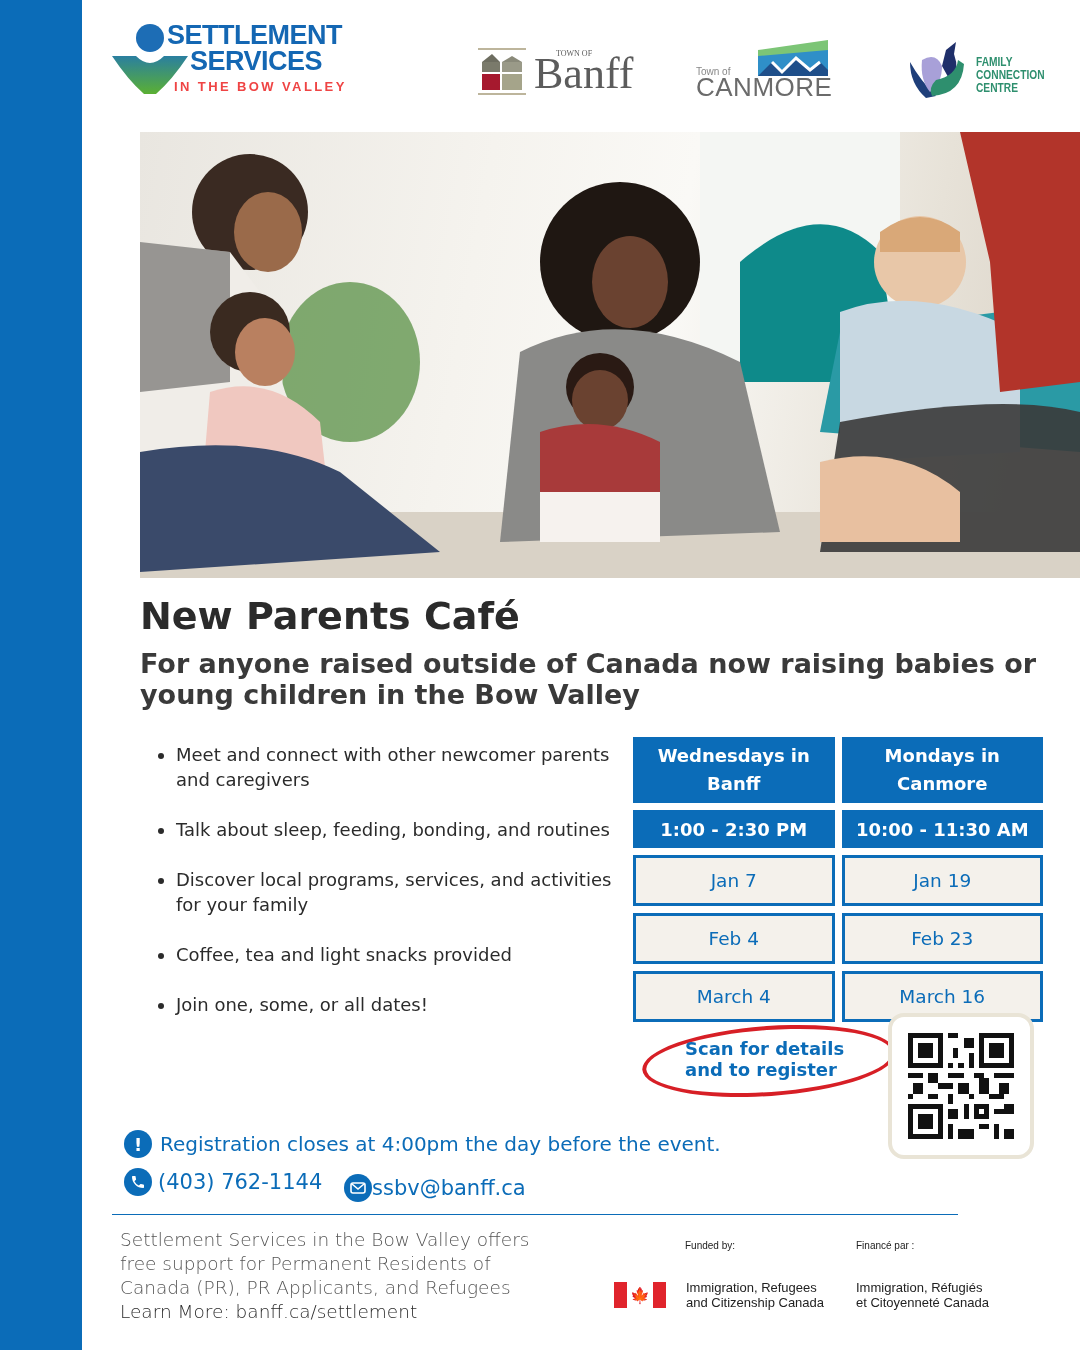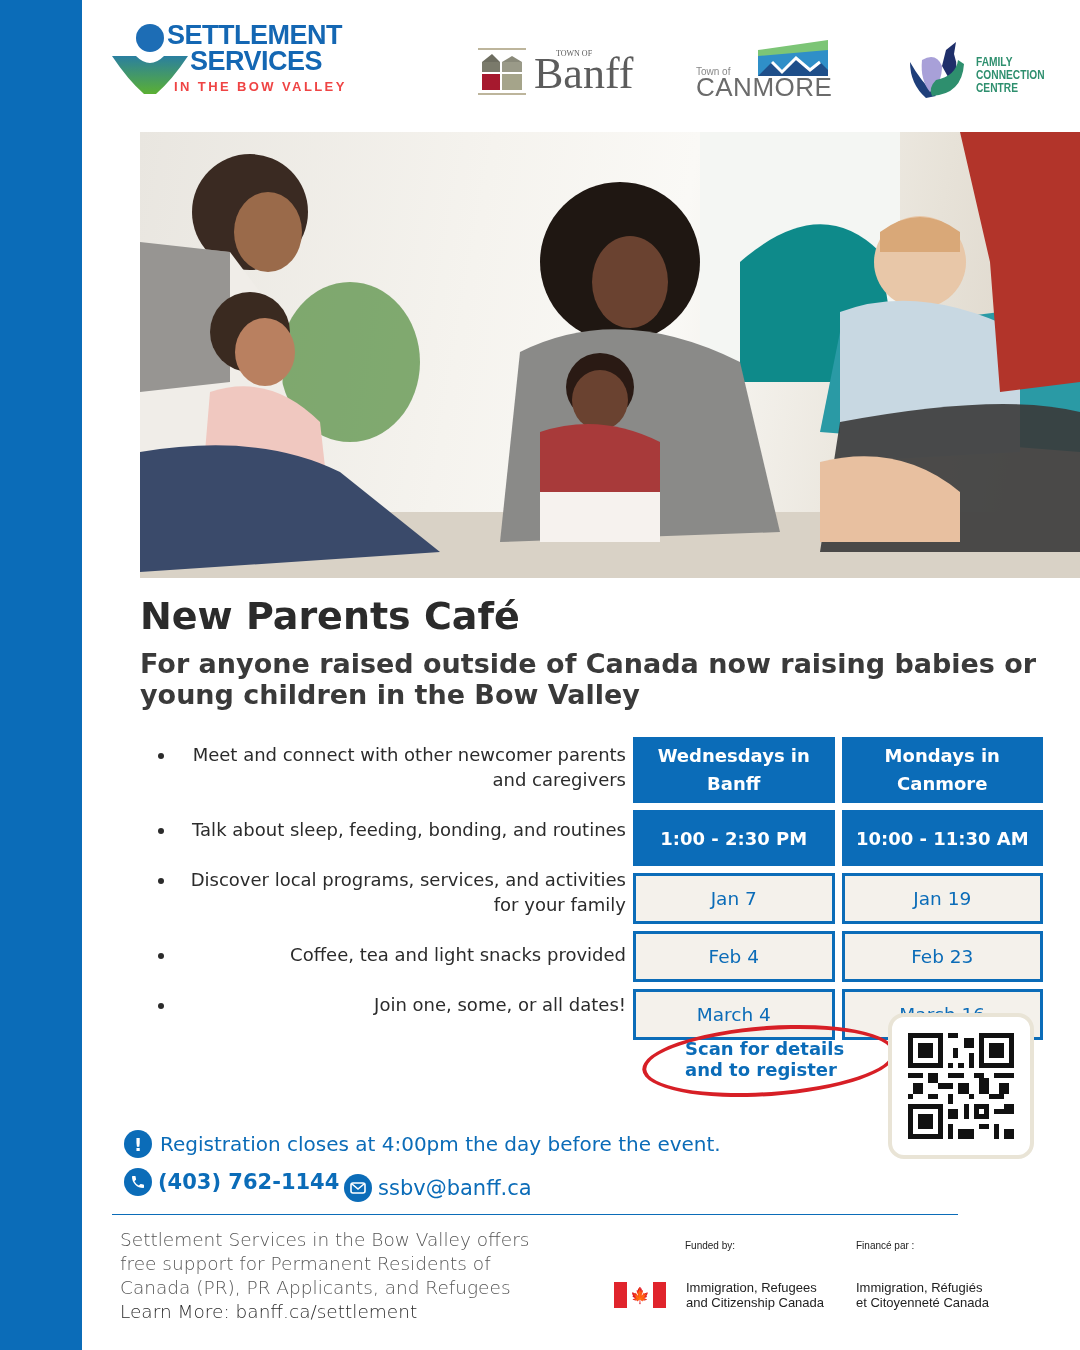--- a/index.html
+++ b/index.html
@@ -19,37 +19,37 @@
   .banff-town{position:absolute;left:78px;top:5px;font-family:"Liberation Serif",serif;font-size:8px;color:#5c5c5c;}
   .canmore-logo{left:696px;top:40px;width:140px;height:60px;}
   .canmore-town{position:absolute;left:0;top:26px;font-size:10px;color:#888;font-family:"Liberation Sans",sans-serif;}
   .canmore-word{position:absolute;left:0;top:32px;font-family:Liberation Sans, sans-serif;font-size:26px;color:#6b6b6b;letter-spacing:0.5px;}
   .fcc-logo{left:906px;top:40px;width:150px;height:62px;}
   .fcc-text{position:absolute;left:70px;top:16px;font-family:"Liberation Sans",sans-serif;font-weight:bold;font-size:12px;line-height:13px;color:#2e8f6e;transform:scaleX(0.85);transform-origin:left;}
   
   .photo{left:140px;top:132px;width:940px;height:446px;overflow:hidden;background:linear-gradient(100deg,#e9e6e0 0%,#f5f3ee 35%,#faf9f6 55%,#e7e2d8 80%,#d8d0c4 100%);}
   .title{left:140px;top:594px;font-size:38px;font-weight:bold;color:#2b2b2b;font-family:"DejaVu Sans",sans-serif;}
   .subtitle{left:140px;top:648px;width:900px;font-size:27px;line-height:31px;font-weight:bold;color:#3a3a3a;font-family:"DejaVu Sans",sans-serif;}
-  .bullets{left:150px;top:742px;width:450px;margin:0;padding:0 0 0 26px;list-style:disc;font-size:18px;line-height:25px;color:#2b2b2b;font-family:"DejaVu Sans",sans-serif;text-align:right;}
+  .bullets{left:150px;top:742px;width:450px;margin:0;padding:0 0 0 26px;list-style:disc;font-size:18px;line-height:25px;color:#2b2b2b;font-family:"DejaVu Sans",sans-serif;}
   .bullets li{margin-bottom:25px;}
   
   .sched{left:633px;top:737px;width:410px;}
   .sched-row{display:flex;gap:7px;margin-bottom:7px;}
   .cell{flex:1;box-sizing:border-box;display:flex;align-items:center;justify-content:center;text-align:center;font-family:"DejaVu Sans",sans-serif;}
   .cell.head{background:#0b6cb8;color:#fff;font-weight:bold;font-size:18px;line-height:28px;height:66px;}
-  .cell.time{background:#0b6cb8;color:#fff;font-weight:bold;font-size:18px;height:56px;}
+  .cell.time{background:#0b6cb8;color:#fff;font-weight:bold;font-size:18px;height:38px;}
   .cell.date{background:#f4f1eb;border:3px solid #0b6cb8;color:#0b6cb8;font-size:18.5px;height:51px;}
   .scan-oval{left:642px;top:1026px;width:254px;height:70px;border:4px solid #d71f26;border-radius:50%;box-sizing:border-box;transform:rotate(-4deg);}
   .scan-text{left:685px;top:1038px;font-size:18px;line-height:21px;font-weight:bold;color:#0b6cb8;font-family:"DejaVu Sans",sans-serif;}
   .qr-box{left:888px;top:1013px;width:146px;height:146px;border:4px solid #e9e4d6;border-radius:16px;box-sizing:border-box;background:#fff;}
   .qr{position:absolute;left:16px;top:16px;width:106px;height:106px;}
   .reg{left:124px;top:1130px;font-size:20px;color:#0b6cb8;font-family:"DejaVu Sans",sans-serif;display:flex;align-items:center;gap:8px;}
   .icon-circle{width:28px;height:28px;border-radius:50%;background:#0b6cb8;color:#fff;display:inline-flex;align-items:center;justify-content:center;font-weight:bold;font-size:18px;}
-  .phone{left:124px;top:1168px;font-size:21px;color:#0b6cb8;display:flex;align-items:center;gap:6px;font-weight:bold;}
-  .email{left:344px;top:1174px;font-size:21px;color:#0b6cb8;display:flex;align-items:center;gap:6px;}
+  .phone{left:124px;top:1168px;font-size:21px;color:#0b6cb8;display:flex;align-items:center;gap:6px;}
+  .email{left:344px;top:1174px;font-size:21px;color:#0b6cb8;display:flex;align-items:center;gap:0;}
   .divider{left:112px;top:1214px;width:846px;height:0;border-top:1.5px solid #0b6cb8;}
   .footer-text{left:120px;top:1228px;width:480px;font-size:18.5px;line-height:24px;color:#555;font-family:"DejaVu Sans",sans-serif;font-weight:300;}
   .footer-learn{color:#2b2b2b;}
   .funded{left:685px;top:1240px;font-size:10px;color:#222;font-family:"Liberation Sans",sans-serif;}
   .finance{left:856px;top:1240px;font-size:10px;color:#222;font-family:"Liberation Sans",sans-serif;}
   .flag{left:614px;top:1282px;width:52px;height:26px;display:flex;}
   .flag .r{width:13px;background:#e0242c;}
   .flag .w{flex:1;background:#fff;display:flex;align-items:center;justify-content:center;color:#e0242c;font-size:16px;}
   .ircc-en{left:686px;top:1280px;font-size:13px;line-height:15px;color:#222;font-family:"Liberation Sans",sans-serif;}
   .ircc-fr{left:856px;top:1280px;font-size:13px;line-height:15px;color:#222;font-family:"Liberation Sans",sans-serif;}

